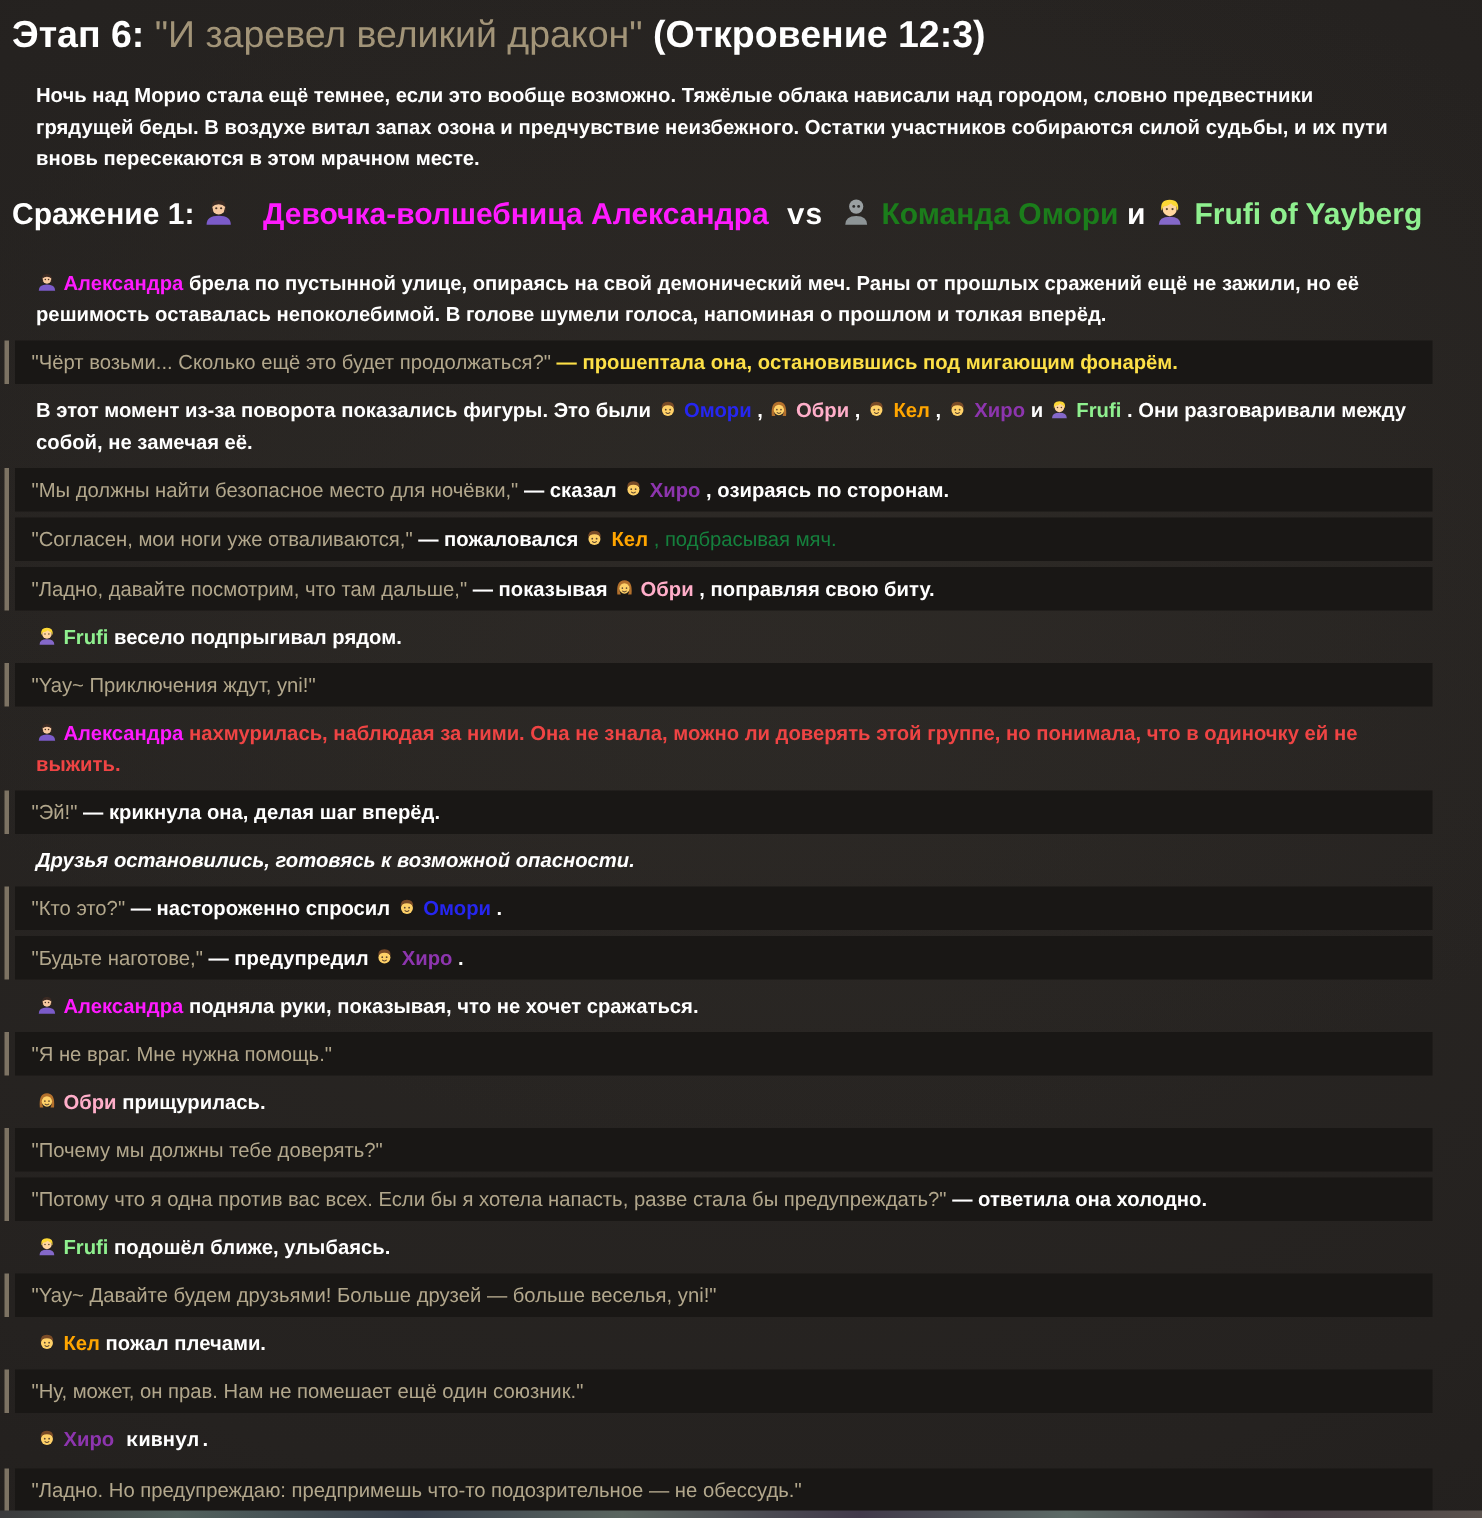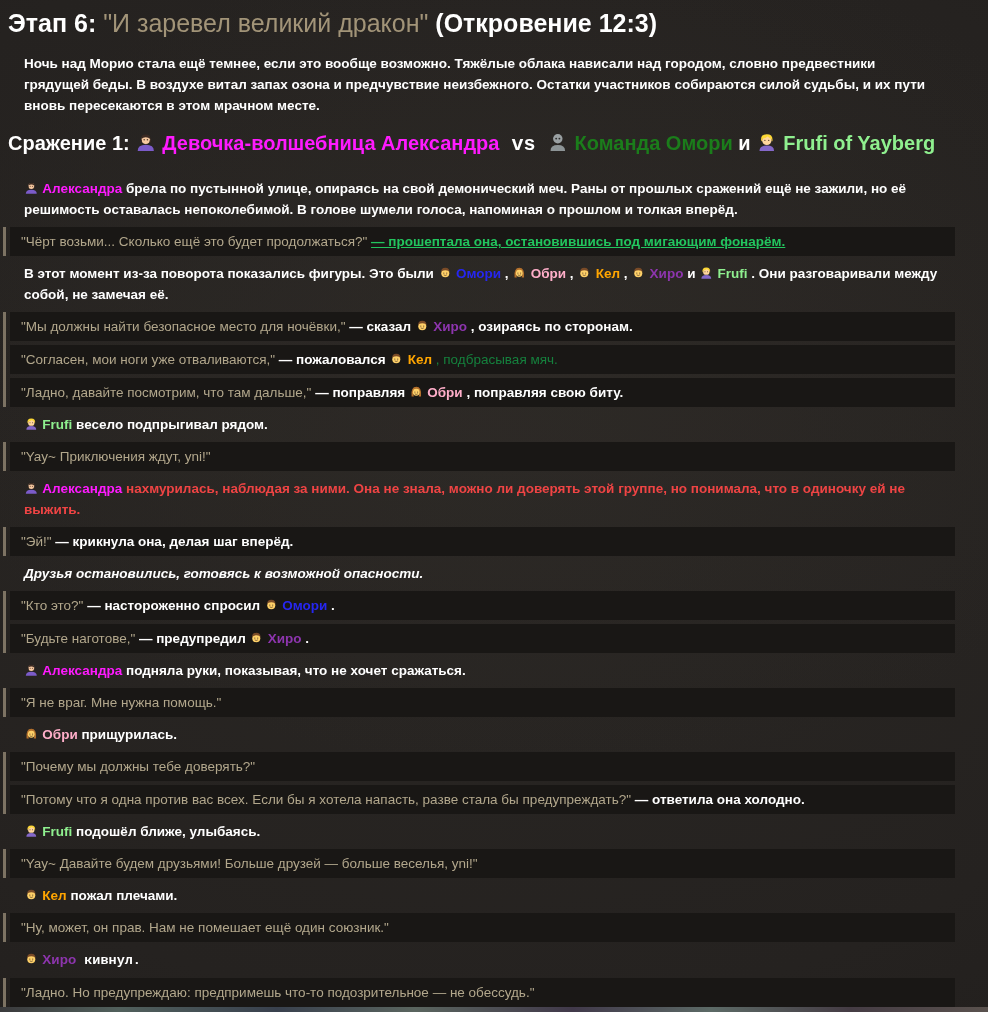--- a/index.html
+++ b/index.html
@@ -33,21 +33,21 @@
     <h1><span style="color: rgb(255, 255, 255); font-weight: 700;">Этап 6: </span><span style="color: rgb(162, 148, 120); font-weight: 400;">"И заревел великий дракон"</span><span style="color: rgb(255, 255, 255); font-weight: 700;"> (Откровение 12:3)</span></h1>
     <p><span style="color: rgb(255, 255, 255); font-weight: 700;">Ночь над Морио стала ещё темнее, если это вообще возможно. Тяжёлые облака нависали над городом, словно предвестники грядущей беды. В воздухе витал запах озона и предчувствие неизбежного. Остатки участников собираются силой судьбы, и их пути вновь пересекаются в этом мрачном месте.</span></p>
     <h2><span style="color: rgb(255, 255, 255); font-weight: 700;">Сражение 1: </span><span class="icon"><svg viewBox="0 0 16 16">
           <path d="M2 14 Q2 9.5 8 9.5 Q14 9.5 14 14 Z" fill="#7b5bc9"></path>
           <circle cx="8" cy="5.6" r="3.3" fill="#f7c9a0"></circle>
           <path d="M4.7 5.2 Q4.4 1.9 8 1.9 Q11.6 1.9 11.3 5.2 Q10 3.8 8 3.8 Q6 3.8 4.7 5.2Z" fill="#3b2a23"></path>
           <path d="M4.7 4.7 L3.9 8.4 L5.3 7.1 Z" fill="#3b2a23"></path>
           <path d="M11.3 4.7 L12.1 8.4 L10.7 7.1 Z" fill="#3b2a23"></path>
           <circle cx="6.8" cy="5.8" r="0.55" fill="#4a3426"></circle>
           <circle cx="9.2" cy="5.8" r="0.55" fill="#4a3426"></circle>
-        </svg></span><span style="color: rgb(255, 26, 255); font-weight: 700;"> Девочка-волшебница Александра</span><span style="color: rgb(255, 255, 255); font-weight: 700; font-family: Liberation Mono, monospace;"> vs </span><span class="icon"><svg viewBox="0 0 16 16">
+        </svg></span><span style="color: rgb(255, 26, 255); font-weight: 700; margin-left: 13px;"> Девочка-волшебница Александра</span><span style="color: rgb(255, 255, 255); font-weight: 700; font-family: Liberation Mono, monospace;"> vs </span><span class="icon"><svg viewBox="0 0 16 16">
           <circle cx="8" cy="5" r="3.5" fill="#9aa0a2"></circle>
           <circle cx="6.8" cy="4.9" r="0.7" fill="#2b2b2b"></circle>
           <circle cx="9.2" cy="4.9" r="0.7" fill="#2b2b2b"></circle>
           <path d="M2.6 14 Q2.6 9.6 8 9.6 Q13.4 9.6 13.4 14 Z" fill="#8d9496"></path>
         </svg></span><span style="color: rgb(27, 125, 27); font-weight: 700;"> Команда Омори</span><span style="color: rgb(255, 255, 255); font-weight: 700;"> и </span><span class="icon"><svg viewBox="0 0 16 16">
           <path d="M2.6 14 Q2.6 10 8 10 Q13.4 10 13.4 14 Z" fill="#8468c9"></path>
           <circle cx="8" cy="6.2" r="3.5" fill="#ffd69e"></circle>
           <path d="M3.9 7 Q3 1.6 8 1.6 Q13 1.6 12.1 7 Q11.5 6.3 11.2 5 Q9.6 4.5 8.6 3.4 Q7.2 4.7 4.9 5 Q4.5 6.1 3.9 7 Z" fill="#fdd835"></path>
           <circle cx="6.6" cy="6.2" r="0.55" fill="#5a4430"></circle>
           <circle cx="9.4" cy="6.2" r="0.55" fill="#5a4430"></circle>
@@ -55,21 +55,21 @@
     <p><span class="icon"><svg viewBox="0 0 16 16">
           <path d="M2 14 Q2 9.5 8 9.5 Q14 9.5 14 14 Z" fill="#7b5bc9"></path>
           <circle cx="8" cy="5.6" r="3.3" fill="#f7c9a0"></circle>
           <path d="M4.7 5.2 Q4.4 1.9 8 1.9 Q11.6 1.9 11.3 5.2 Q10 3.8 8 3.8 Q6 3.8 4.7 5.2Z" fill="#3b2a23"></path>
           <path d="M4.7 4.7 L3.9 8.4 L5.3 7.1 Z" fill="#3b2a23"></path>
           <path d="M11.3 4.7 L12.1 8.4 L10.7 7.1 Z" fill="#3b2a23"></path>
           <circle cx="6.8" cy="5.8" r="0.55" fill="#4a3426"></circle>
           <circle cx="9.2" cy="5.8" r="0.55" fill="#4a3426"></circle>
         </svg></span><span style="color: rgb(255, 26, 255); font-weight: 700;"> Александра</span><span style="color: rgb(255, 255, 255); font-weight: 700;"> брела по пустынной улице, опираясь на свой демонический меч. Раны от прошлых сражений ещё не зажили, но её решимость оставалась непоколебимой. В голове шумели голоса, напоминая о прошлом и толкая вперёд.</span></p>
     <blockquote>
-      <div class="quote-line"><span style="color: rgb(178, 167, 140); font-weight: 400;">"Чёрт возьми... Сколько ещё это будет продолжаться?" </span><span style="color: #22c55e; font-weight: 700; text-decoration: underline;">— прошептала она, остановившись под мигающим фонарём.</span></div>
+      <div class="quote-line"><span style="color: rgb(178, 167, 140); font-weight: 400;">"Чёрт возьми... Сколько ещё это будет продолжаться?" </span><span style="color: #fde047; font-weight: 700;">— прошептала она, остановившись под мигающим фонарём.</span></div>
     </blockquote>
     <p><span style="color: rgb(255, 255, 255); font-weight: 700;">В этот момент из-за поворота показались фигуры. Это были </span><span class="icon"><svg viewBox="0 0 16 16">
           <circle cx="8" cy="8" r="4.4" fill="#ffd168"></circle>
           <path d="M3.5 7.2 Q3 2 8 2 Q13 2 12.5 7.2 Q11.8 4.6 8 4.6 Q4.2 4.6 3.5 7.2 Z" fill="#7a4b27"></path>
           <circle cx="6.4" cy="7.8" r="0.65" fill="#5a4430"></circle>
           <circle cx="9.6" cy="7.8" r="0.65" fill="#5a4430"></circle>
           <path d="M6.6 10 Q8 11.2 9.4 10" stroke="#5a4430" stroke-width="0.8" fill="none" stroke-linecap="round"></path>
         </svg></span><span style="color: rgb(38, 38, 240); font-weight: 700;"> Омори</span><span style="color: rgb(255, 255, 255); font-weight: 700;"> , </span><span class="icon"><svg viewBox="0 0 16 16">
           <path d="M2.8 12.5 Q1.8 2 8 2 Q14.2 2 13.2 12.5 L10.6 12.5 Q12.4 8.4 11 5.6 Q8 7.3 5 5.6 Q3.6 8.4 5.4 12.5 Z" fill="#b3702c"></path>
           <circle cx="8" cy="8" r="3.8" fill="#ffd168"></circle>
@@ -103,21 +103,21 @@
             <circle cx="9.6" cy="7.8" r="0.65" fill="#5a4430"></circle>
             <path d="M6.6 10 Q8 11.2 9.4 10" stroke="#5a4430" stroke-width="0.8" fill="none" stroke-linecap="round"></path>
           </svg></span><span style="color: rgb(141, 53, 174); font-weight: 700;"> Хиро</span><span style="color: rgb(255, 255, 255); font-weight: 700;"> , озираясь по сторонам.</span></div>
       <div class="quote-line"><span style="color: rgb(178, 167, 140); font-weight: 400;">"Согласен, мои ноги уже отваливаются," </span><span style="color: rgb(255, 255, 255); font-weight: 700;">— пожаловался </span><span class="icon"><svg viewBox="0 0 16 16">
             <circle cx="8" cy="8" r="4.4" fill="#ffd168"></circle>
             <path d="M3.5 7.2 Q3 2 8 2 Q13 2 12.5 7.2 Q11.8 4.6 8 4.6 Q4.2 4.6 3.5 7.2 Z" fill="#7a4b27"></path>
             <circle cx="6.4" cy="7.8" r="0.65" fill="#5a4430"></circle>
             <circle cx="9.6" cy="7.8" r="0.65" fill="#5a4430"></circle>
             <path d="M6.6 10 Q8 11.2 9.4 10" stroke="#5a4430" stroke-width="0.8" fill="none" stroke-linecap="round"></path>
           </svg></span><span style="color: rgb(255, 165, 0); font-weight: 700;"> Кел</span><span style="color: #15803d; font-weight: 400;"> , подбрасывая мяч.</span></div>
-      <div class="quote-line"><span style="color: rgb(178, 167, 140); font-weight: 400;">"Ладно, давайте посмотрим, что там дальше," </span><span style="color: rgb(255, 255, 255); font-weight: 700;">— поправляя </span><span class="icon"><svg viewBox="0 0 16 16">
+      <div class="quote-line"><span style="color: rgb(178, 167, 140); font-weight: 400;">"Ладно, давайте посмотрим, что там дальше," </span><span style="color: rgb(255, 255, 255); font-weight: 700;">— показывая </span><span class="icon"><svg viewBox="0 0 16 16">
             <path d="M2.8 12.5 Q1.8 2 8 2 Q14.2 2 13.2 12.5 L10.6 12.5 Q12.4 8.4 11 5.6 Q8 7.3 5 5.6 Q3.6 8.4 5.4 12.5 Z" fill="#b3702c"></path>
             <circle cx="8" cy="8" r="3.8" fill="#ffd168"></circle>
             <circle cx="6.5" cy="7.8" r="0.6" fill="#5a4430"></circle>
             <circle cx="9.5" cy="7.8" r="0.6" fill="#5a4430"></circle>
             <path d="M6.7 10 Q8 11 9.3 10" stroke="#5a4430" stroke-width="0.8" fill="none" stroke-linecap="round"></path>
           </svg></span><span style="color: rgb(255, 174, 201); font-weight: 700;"> Обри</span><span style="color: rgb(255, 255, 255); font-weight: 700;"> , поправляя свою биту.</span></div>
     </blockquote>
     <p><span class="icon"><svg viewBox="0 0 16 16">
           <path d="M2.6 14 Q2.6 10 8 10 Q13.4 10 13.4 14 Z" fill="#8468c9"></path>
           <circle cx="8" cy="6.2" r="3.5" fill="#ffd69e"></circle>

